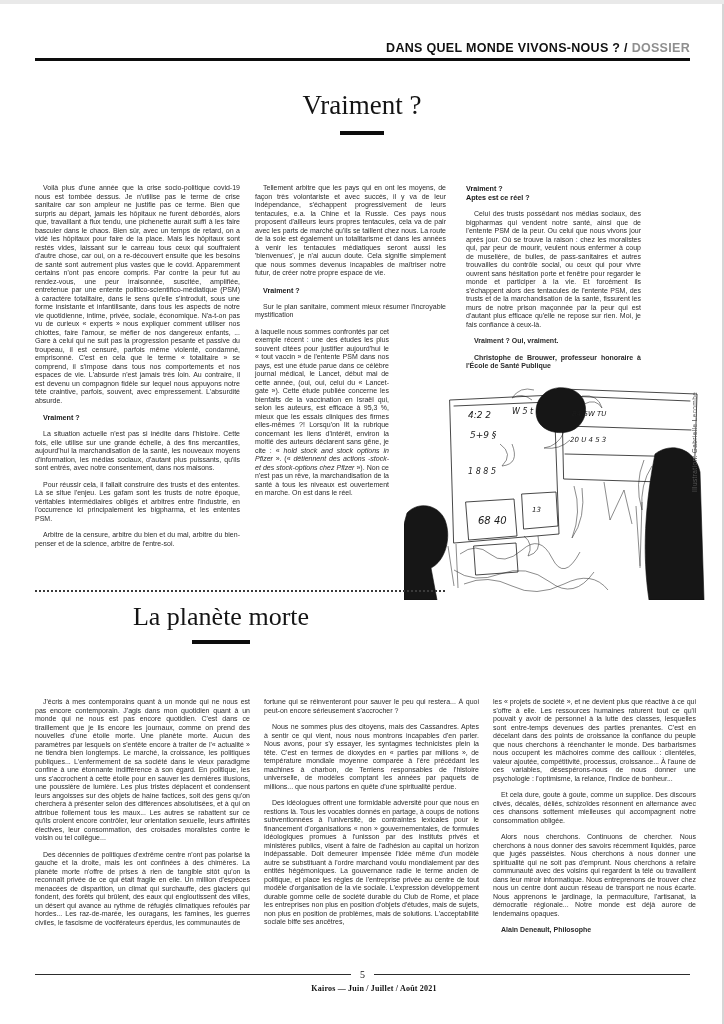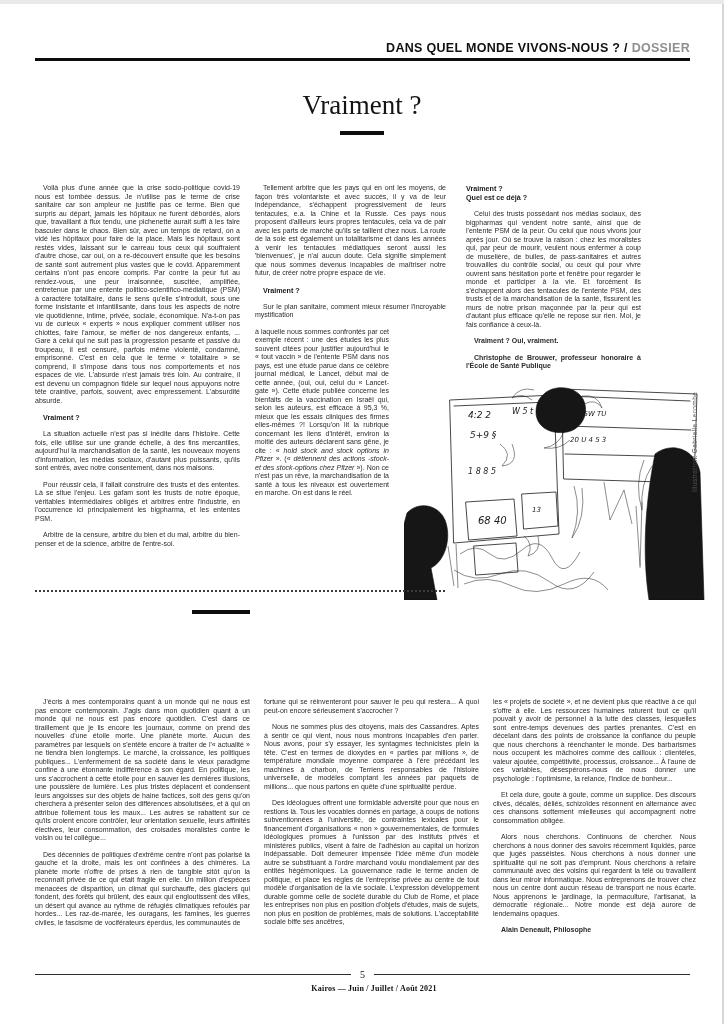--- a/index.html
+++ b/index.html
@@ -88,21 +88,21 @@
     </div>
     <div class="a1c2">
       <p class="body-p">Tellement arbitre que les pays qui en ont les moyens, de façon très volontariste et avec succès, il y va de leur indépendance, s'échappent progressivement de leurs tentacules, e.a. la Chine et la Russie. Ces pays nous proposent d'ailleurs leurs propres tentacules, cela va de pair avec les parts de marché qu'ils se taillent chez nous. La route de la soie est également un totalitarisme et dans les années à venir les tentacules médiatiques seront aussi les 'bienvenues', je n'ai aucun doute. Cela signifie simplement que nous sommes devenus incapables de maîtriser notre futur, de créer notre propre espace de vie.</p>
       <div class="subhead">Vraiment ?</div>
       <p class="body-p">Sur le plan sanitaire, comment mieux résumer l'incroyable mystification</p>
       <p class="body-p noindent narrow"><span>à laquelle nous sommes confrontés par cet exemple récent : une des études les plus souvent citées pour justifier aujourd'hui le « tout vaccin » de l'entente PSM dans nos pays, est une étude parue dans ce célèbre journal médical, le Lancet, début mai de cette année, (oui, oui, celui du « Lancet-gate »). Cette étude publiée concerne les bienfaits de la vaccination en Israël qui, selon les auteurs, est efficace à 95,3 %, mieux que les essais cliniques des firmes elles-mêmes ?! Lorsqu'on lit la rubrique concernant les liens d'intérêt, environ la moitié des auteurs déclarent sans gêne, je cite : « </span><em class="q">hold stock and stock options in Pfizer</em><span> ». (« </span><em class="q">détiennent des actions -stock- et des stock-options chez Pfizer</em><span> »). Non ce n'est pas un rêve, la marchandisation de la santé à tous les niveaux est ouvertement en marche. On est dans le réel.</span></p>
     </div>
     <div class="a1c3">
       <div class="subhead flat">
         <div>Vraiment ?</div>
-        <div>Quel est ce déjà ?</div>
+        <div>Aptes est ce réel ?</div>
       </div>
       <p class="body-p">Celui des trusts possédant nos médias sociaux, des bigpharmas qui vendent notre santé, ainsi que de l'entente PSM de la peur. Ou celui que nous vivons jour après jour. Où se trouve la raison : chez les moralistes qui, par peur de mourir, veulent nous enfermer à coup de muselière, de bulles, de pass-sanitaires et autres trouvailles du contrôle social, ou ceux qui pour vivre ouvrent sans hésitation porte et fenêtre pour regarder le monde et participer à la vie. Et forcément ils s'échappent alors des tentacules de l'entente PSM, des trusts et de la marchandisation de la santé, fissurent les murs de notre prison maçonnée par la peur qui est d'autant plus efficace qu'elle ne repose sur rien. Moi, je fais confiance à ceux-là.</p>
       <p class="body-p em-line">Vraiment ? Oui, vraiment.</p>
       <p class="body-p sig">Christophe de Brouwer, professeur honoraire à l'École de Santé Publique</p>
     </div>
   </div>
 
   <svg class="illustration" viewBox="0 0 302 214" xmlns="http://www.w3.org/2000/svg">
     <g stroke="#1b1b1b" fill="none" stroke-width="0.8" stroke-linecap="round">
       <path d="M46 14 L150 9 L155 148 L50 157 Z"></path>
@@ -141,20 +141,21 @@
       <text x="166" y="56" font-size="7">20 U 4 5 3</text>
       <text x="74" y="138" font-size="10">68 40</text>
       <text x="128" y="126" font-size="7">13</text>
     </g>
   </svg>
   <div class="ill-credit">Illustration: Gabrielle Lecombe</div>
 
   <div class="dotted-rule"></div>
 
   <div class="a2-title">
+    <div>La planète morte</div>
     <div class="title-rule wide"></div>
   </div>
 
   <div class="a2-cols">
     <div class="a2c">
       <p class="body-p">J'écris à mes contemporains quant à un monde qui ne nous est pas encore contemporain. J'agis dans mon quotidien quant à un monde qui ne nous est pas encore quotidien. C'est dans ce tiraillement que je lis encore les journaux, comme on prend des nouvelles d'une étoile morte. Une planète morte. Aucun des paramètres par lesquels on s'entête encore à traiter de l'« actualité » ne tiendra bien longtemps. Le marché, la croissance, les politiques publiques... L'enfermement de sa société dans le vieux paradigme confine à une étonnante indifférence à son égard. En politique, les uns s'accrochent à cette étoile pour en sauver les dernières illusions, une poussière de lumière. Les plus tristes déplacent et condensent leurs angoisses sur des objets de haine factices, soit des gens qu'on cherchera à présenter selon des différences absolutisées, et à qui on attribue follement tous les maux... Les autres se rabattent sur ce qu'ils croient encore contrôler, leur orientation sexuelle, leurs affinités électives, leur consommation, des croisades moralistes contre le voisin ou tel collègue...</p>
       <p class="body-p">Des décennies de politiques d'extrême centre n'ont pas polarisé la gauche et la droite, mais les ont confinées à des chimères. La planète morte n'offre de prises à rien de tangible sitôt qu'on la reconnaît privée de ce qui était fragile en elle. Un million d'espèces menacées de disparition, un climat qui surchauffe, des glaciers qui fondent, des forêts qui brûlent, des eaux qui engloutissent des villes, un désert qui avance au rythme de réfugiés climatiques refoulés par hordes... Les raz-de-marée, les ouragans, les famines, les guerres civiles, le fascisme de vociférateurs éperdus, les communautés de</p>
     </div>
     <div class="a2c">
       <p class="body-p noindent">fortune qui se réinventeront pour sauver le peu qui restera... À quoi peut-on encore sérieusement s'accrocher ?</p>

